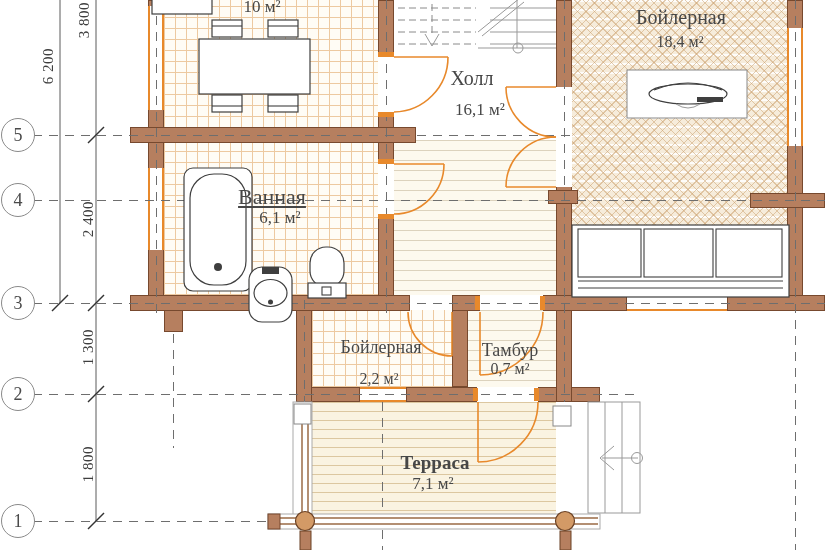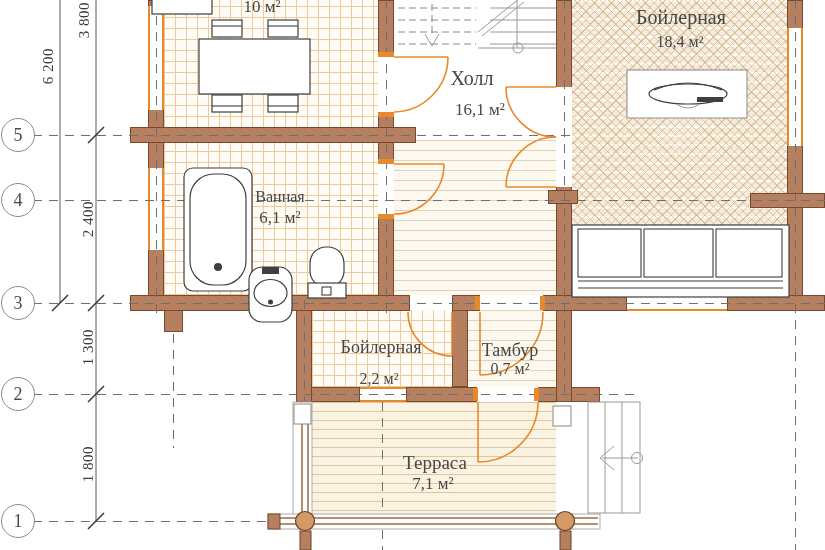--- a/index.html
+++ b/index.html
@@ -246,27 +246,27 @@
       <path class="lite" d="M614,446 L600,458 L614,470"></path>
       <circle class="lite" cx="637" cy="458" r="5.5" fill="#fff"></circle>
     </g>
   </svg>
 
   <div class="abs rlabel" style="left:262px;top:7px;font-size:17px;">10 м²</div>
   <div class="abs rlabel" style="left:472px;top:78px;font-size:20px;">Холл</div>
   <div class="abs rlabel" style="left:480px;top:110px;font-size:17px;">16,1 м²</div>
   <div class="abs rlabel" style="left:681px;top:17px;font-size:20px;">Бойлерная</div>
   <div class="abs rlabel" style="left:680px;top:42px;font-size:16px;">18,4 м²</div>
-  <div class="abs rlabel" style="left:280px;top:197px;font-size:16px;">Ванная</div>
+  <div class="abs rlabel" style="left:272px;top:197px;font-size:22px;text-decoration:underline;">Ванная</div>
   <div class="abs rlabel" style="left:280px;top:218px;font-size:17px;">6,1 м²</div>
   <div class="abs rlabel" style="left:381px;top:347px;font-size:18px;">Бойлерная</div>
   <div class="abs rlabel" style="left:379px;top:367px;font-size:16px;margin-top:12px;">2,2 м²</div>
   <div class="abs rlabel" style="left:510px;top:350px;font-size:18px;text-align:right;">Тамбур</div>
   <div class="abs rlabel" style="left:510px;top:369px;font-size:16px;">0,7 м²</div>
-  <div class="abs rlabel" style="left:435px;top:463px;font-size:19px;">Терраса</div>
+  <div class="abs rlabel" style="left:435px;top:463px;font-size:19px;font-weight:bold;">Терраса</div>
   <div class="abs rlabel" style="left:433px;top:484px;font-size:17px;">7,1 м²</div>
 
   <div class="abs dimlabel" style="left:48px;top:66px;">6 200</div>
   <div class="abs dimlabel" style="left:84px;top:20px;">3 800</div>
   <div class="abs dimlabel" style="left:88px;top:219px;">2 400</div>
   <div class="abs dimlabel" style="left:88px;top:347px;">1 300</div>
   <div class="abs dimlabel" style="left:88px;top:464px;">1 800</div>
 
   <div class="abs axcircle" style="left:18px;top:135px;">5</div>
   <div class="abs axcircle" style="left:18px;top:200px;">4</div>

